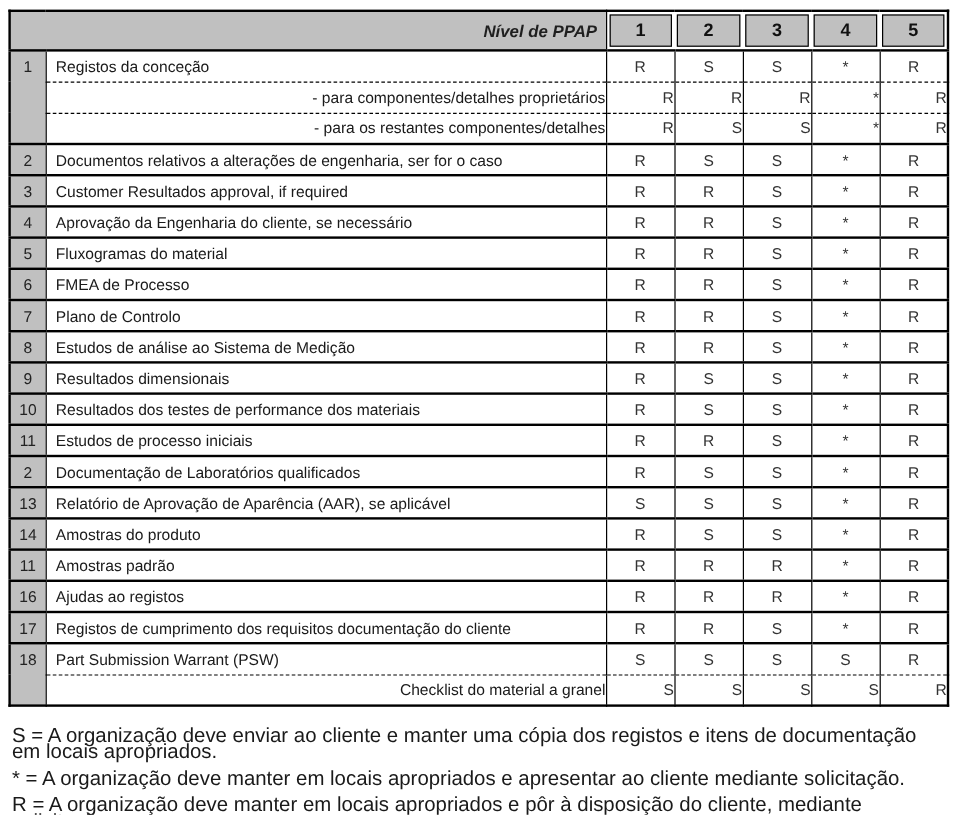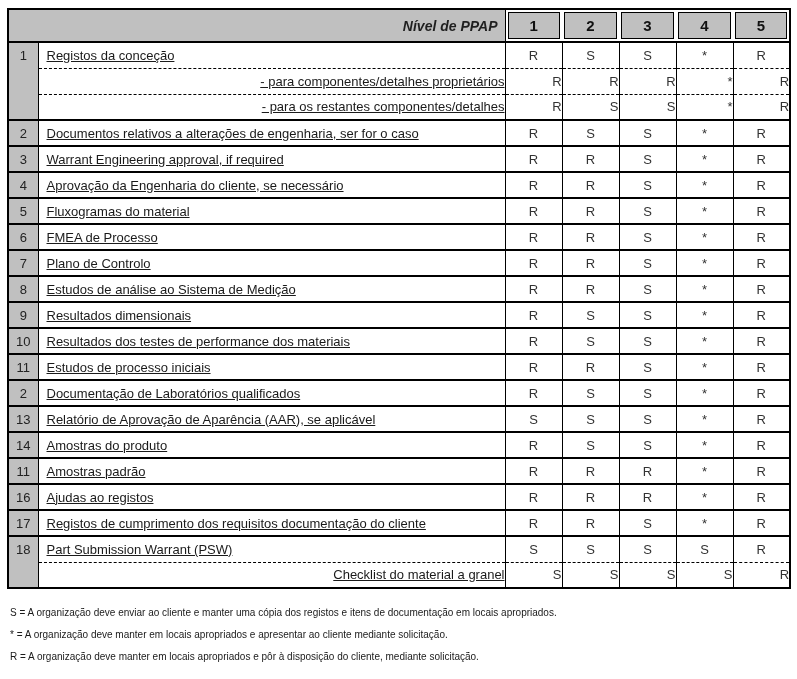--- a/index.html
+++ b/index.html
@@ -72,34 +72,33 @@
     color: #222;
     border-left: 0;
   }
   td.num.top { vertical-align: top; padding-top: 5px; }
   td.desc {
     padding-left: 8px;
     font-size: 13px;
     color: #1a1a1a;
     overflow: hidden;
     white-space: nowrap;
-    text-decoration: underline;
   }
   td.val {
     text-align: center;
     font-size: 13px;
     color: #333;
   }
   td.val:last-child { border-right: 0; }
   tr.sub td { border-top: 1px dashed #000; text-align: right; }
 
   .notes { margin: 17px 0 0 3px; }
   .notes p {
     margin: 0 0 8px 0;
-    font-size: 10px;
+    font-size: 17px;
     line-height: 14px;
     color: #1a1a1a;
   }
 </style>
 </head>
 <body>
 
 <div class="wrap">
 
   <table class="ppap">
@@ -162,21 +161,21 @@
           <td class="num">2</td>
           <td class="desc">Documentos relativos a alterações de engenharia, ser for o caso</td>
           <td class="val">R</td>
           <td class="val">S</td>
           <td class="val">S</td>
           <td class="val">*</td>
           <td class="val">R</td>
         </tr>
         <tr>
           <td class="num">3</td>
-          <td class="desc">Warrant Engineering approval, if required</td>
+          <td class="desc">Customer Resultados approval, if required</td>
           <td class="val">R</td>
           <td class="val">R</td>
           <td class="val">S</td>
           <td class="val">*</td>
           <td class="val">R</td>
         </tr>
         <tr>
           <td class="num">4</td>
           <td class="desc">Aprovação da Engenharia do cliente, se necessário</td>
           <td class="val">R</td>

